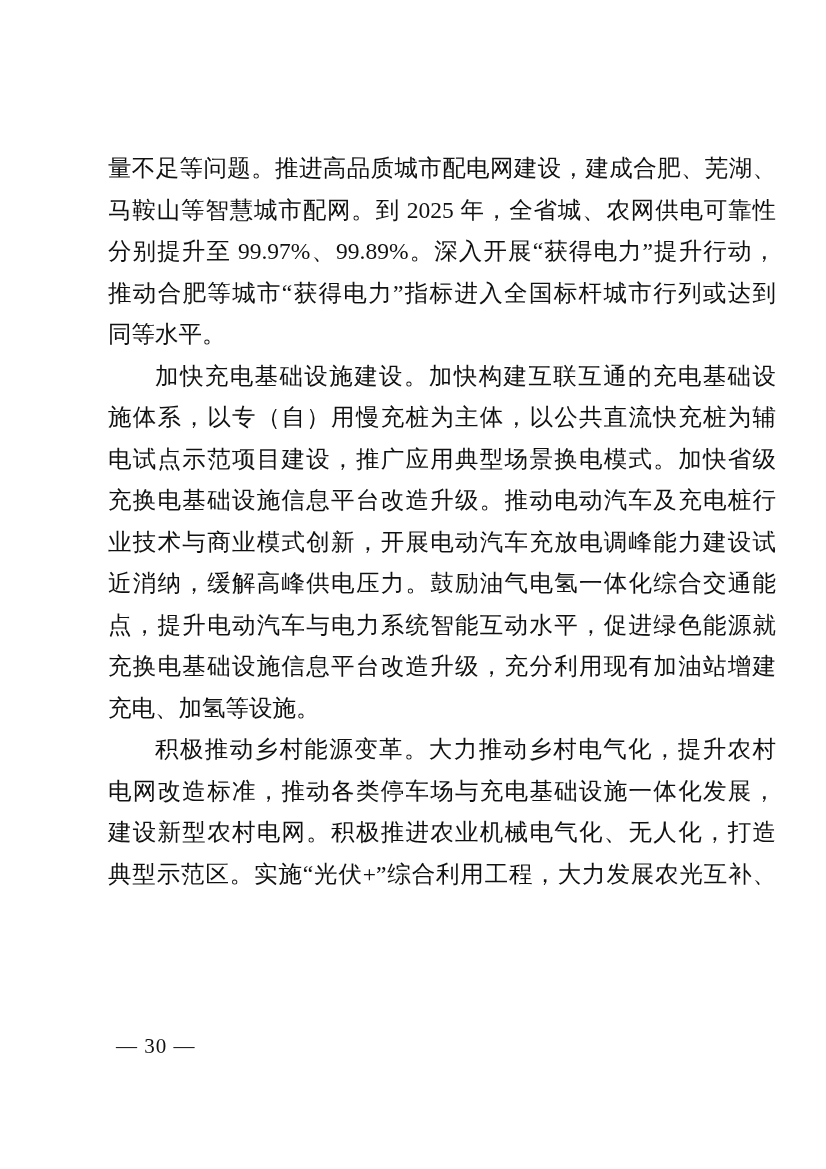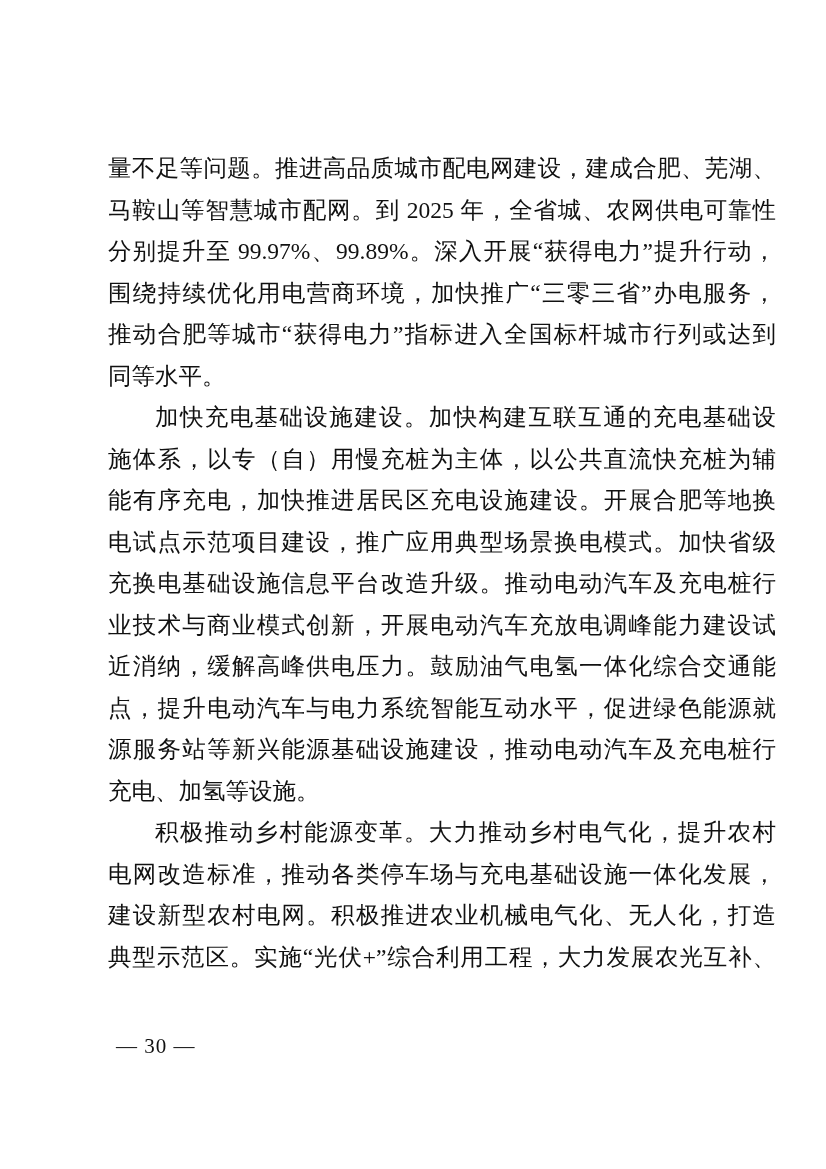--- a/index.html
+++ b/index.html
@@ -48,35 +48,33 @@
 </head>
 <body>
 
 <div class="sheet">
   <div class="content">
 
     <div class="para">
       <div class="line">量不足等问题。推进高品质城市配电网建设，建成合肥、芜湖、</div>
       <div class="line">马鞍山等智慧城市配网。到 2025 年，全省城、农网供电可靠性</div>
       <div class="line">分别提升至 99.97%、99.89%。深入开展“获得电力”提升行动，</div>
-      <div class="line">围绕持续优化用电营商环境，加快推广“三零三省”办电服务，</div>
       <div class="line">推动合肥等城市“获得电力”指标进入全国标杆城市行列或达到</div>
       <div class="line short">同等水平。</div>
     </div>
 
     <div class="para">
       <div class="line indent"><span class="lead">加快充电基础设施建设。</span><span>加快构建互联互通的充电基础设</span></div>
       <div class="line">施体系，以专（自）用慢充桩为主体，以公共直流快充桩为辅</div>
-      <div class="line">能有序充电，加快推进居民区充电设施建设。开展合肥等地换</div>
       <div class="line">电试点示范项目建设，推广应用典型场景换电模式。加快省级</div>
       <div class="line">充换电基础设施信息平台改造升级。推动电动汽车及充电桩行</div>
       <div class="line">业技术与商业模式创新，开展电动汽车充放电调峰能力建设试</div>
       <div class="line">近消纳，缓解高峰供电压力。鼓励油气电氢一体化综合交通能</div>
       <div class="line">点，提升电动汽车与电力系统智能互动水平，促进绿色能源就</div>
-      <div class="line">源服务站等新兴能源基础设施建设，推动电动汽车及充电桩行</div>
+      <div class="line">充换电基础设施信息平台改造升级，充分利用现有加油站增建</div>
       <div class="line short">充电、加氢等设施。</div>
     </div>
 
     <div class="para">
       <div class="line indent"><span class="lead">积极推动乡村能源变革。</span><span>大力推动乡村电气化，提升农村</span></div>
       <div class="line">电网改造标准，推动各类停车场与充电基础设施一体化发展，</div>
       <div class="line">建设新型农村电网。积极推进农业机械电气化、无人化，打造</div>
       <div class="line">典型示范区。实施“光伏+”综合利用工程，大力发展农光互补、</div>
     </div>
 

